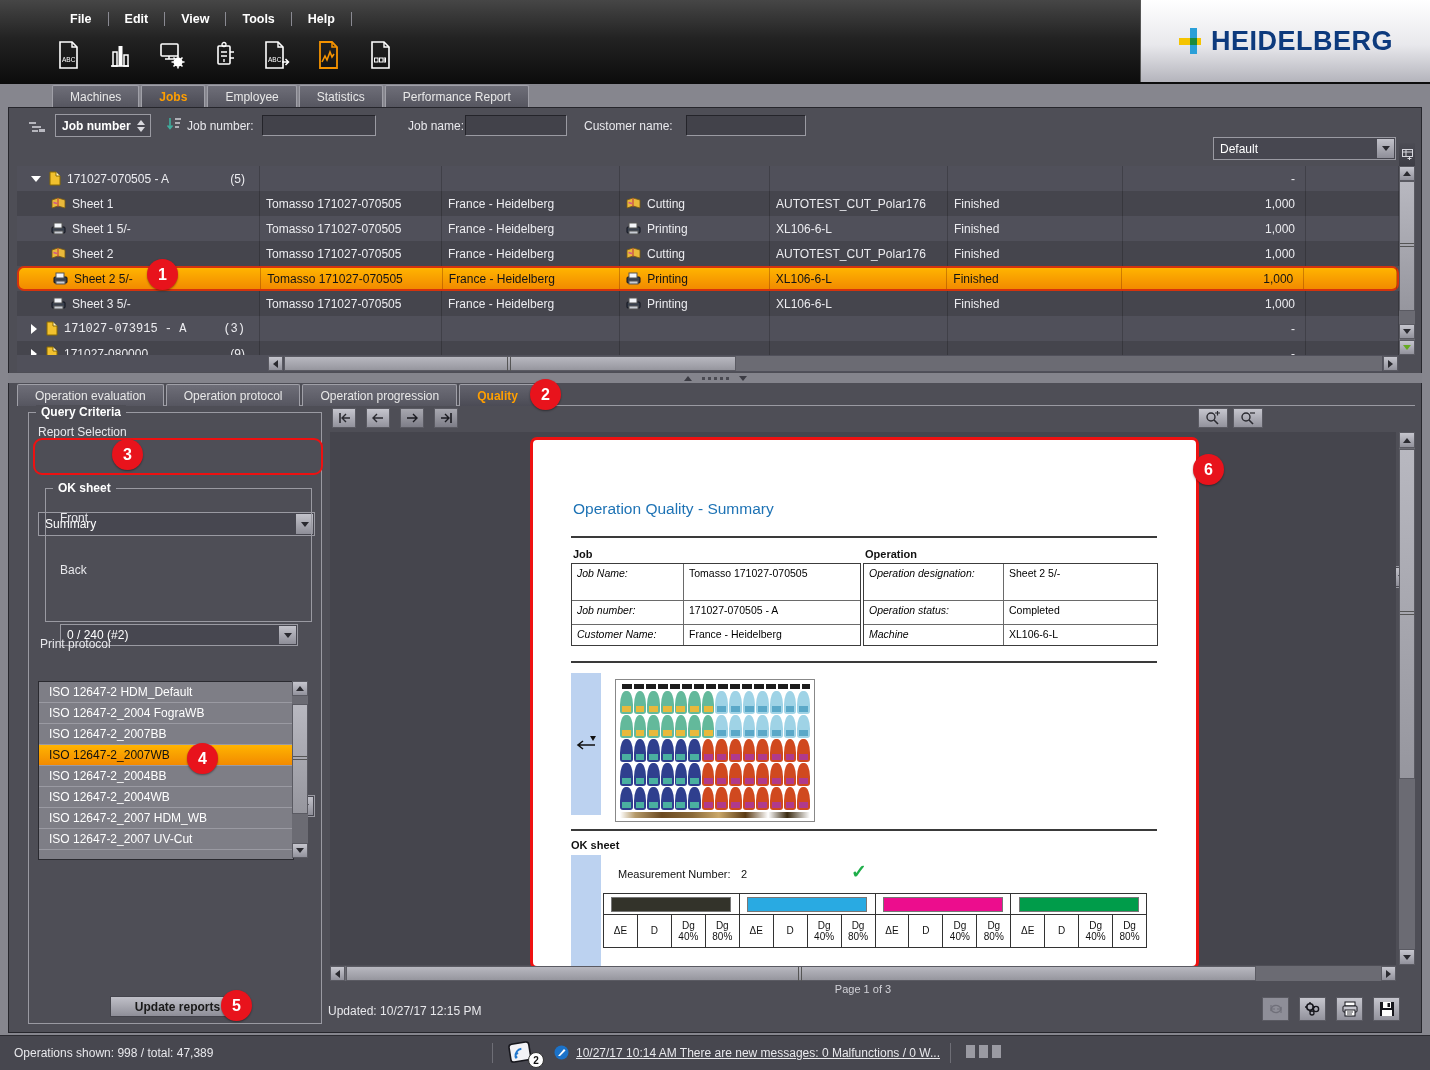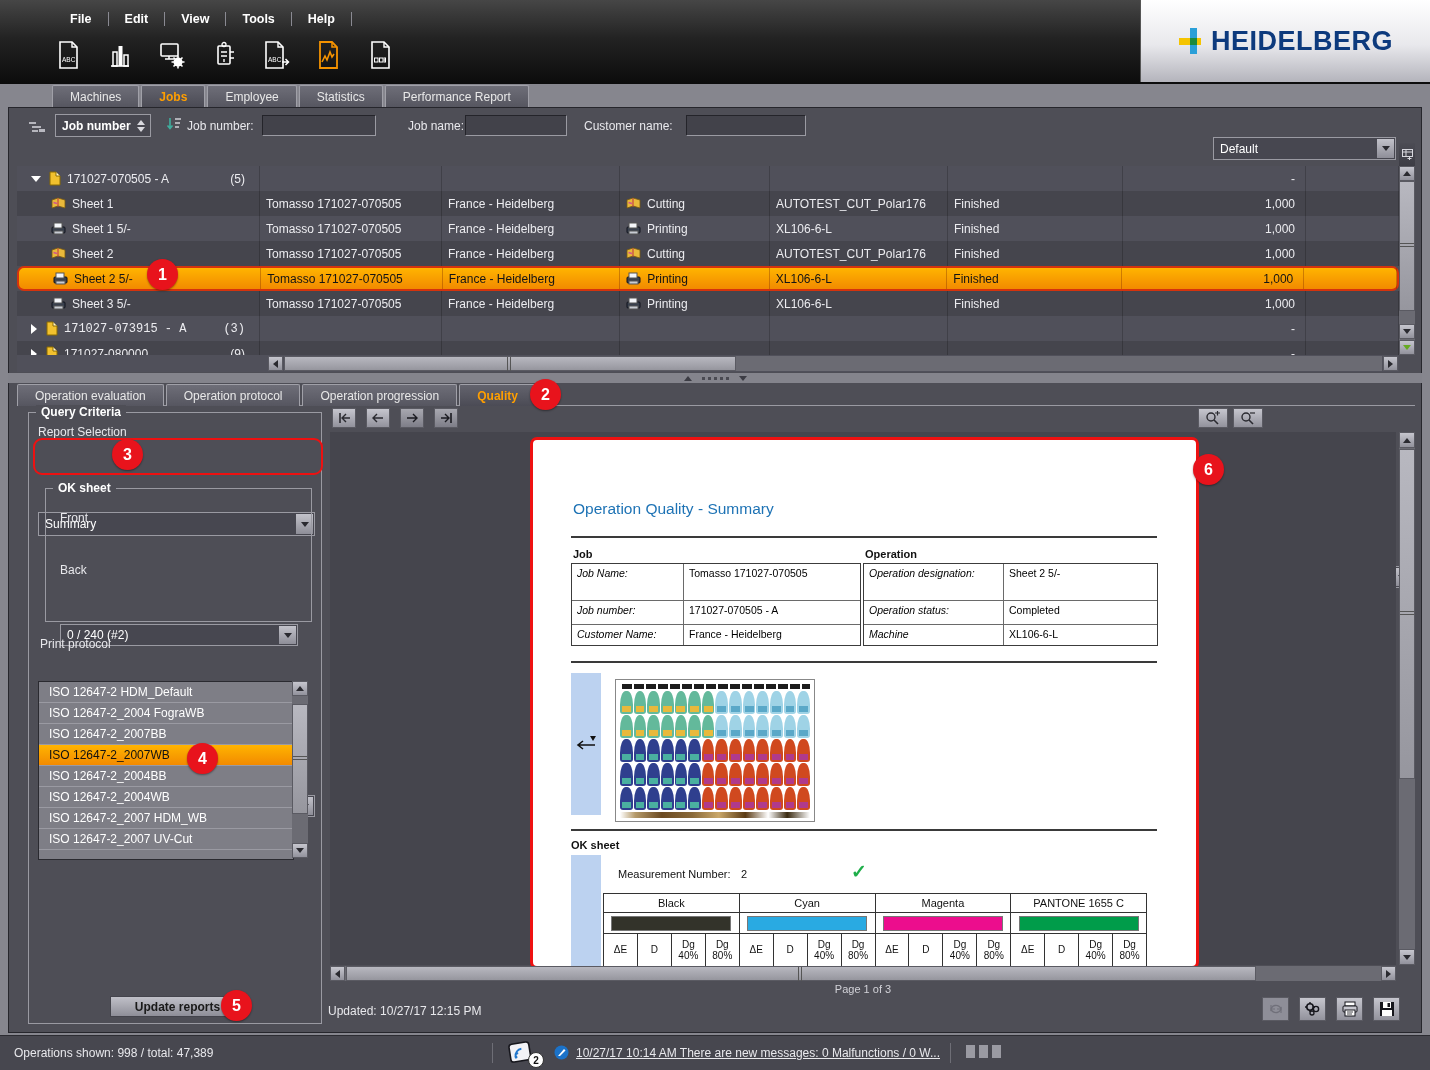--- a/index.html
+++ b/index.html
@@ -1004,26 +1004,20 @@
     <div class="th-bar"></div>
   </div>
   <div class="hr" style="left:38px;top:389px;width:586px;"></div>
   <span class="pg sec-title" style="left:38px;top:399px;">OK sheet</span>
   <div class="blueband" style="left:38px;top:415px;width:30px;height:111px;"></div>
   <span class="pg" style="left:85px;top:428px;font-size:11px;">Measurement Number:</span>
   <span class="pg" style="left:208px;top:428px;font-size:11px;">2</span>
   <span class="pg check" style="left:318px;top:420px;">✓</span>
   <div class="meas-tbl" style="left:70px;top:453px;width:543px;">
       <div class="m-row">
-        <div class="m-cell" style="width: 135.75px; height: 19px; font-size: 11px;">Black</div>
-        <div class="m-cell" style="width: 135.75px; height: 19px; font-size: 11px;">Cyan</div>
-        <div class="m-cell" style="width: 135.75px; height: 19px; font-size: 11px;">Magenta</div>
-        <div class="m-cell" style="width: 135.75px; height: 19px; font-size: 11px;">PANTONE 1655 C</div>
-      </div>
-      <div class="m-row">
         <div class="m-cell" style="width: 135.75px; height: 21px;">
           <i style="display: block; width: 118px; height: 13px; background: rgb(51, 51, 42); border: 1px solid rgb(119, 119, 119);"></i>
         </div>
         <div class="m-cell" style="width: 135.75px; height: 21px;">
           <i style="display: block; width: 118px; height: 13px; background: rgb(41, 170, 226); border: 1px solid rgb(119, 119, 119);"></i>
         </div>
         <div class="m-cell" style="width: 135.75px; height: 21px;">
           <i style="display: block; width: 118px; height: 13px; background: rgb(236, 13, 141); border: 1px solid rgb(119, 119, 119);"></i>
         </div>
         <div class="m-cell" style="width: 135.75px; height: 21px;">

